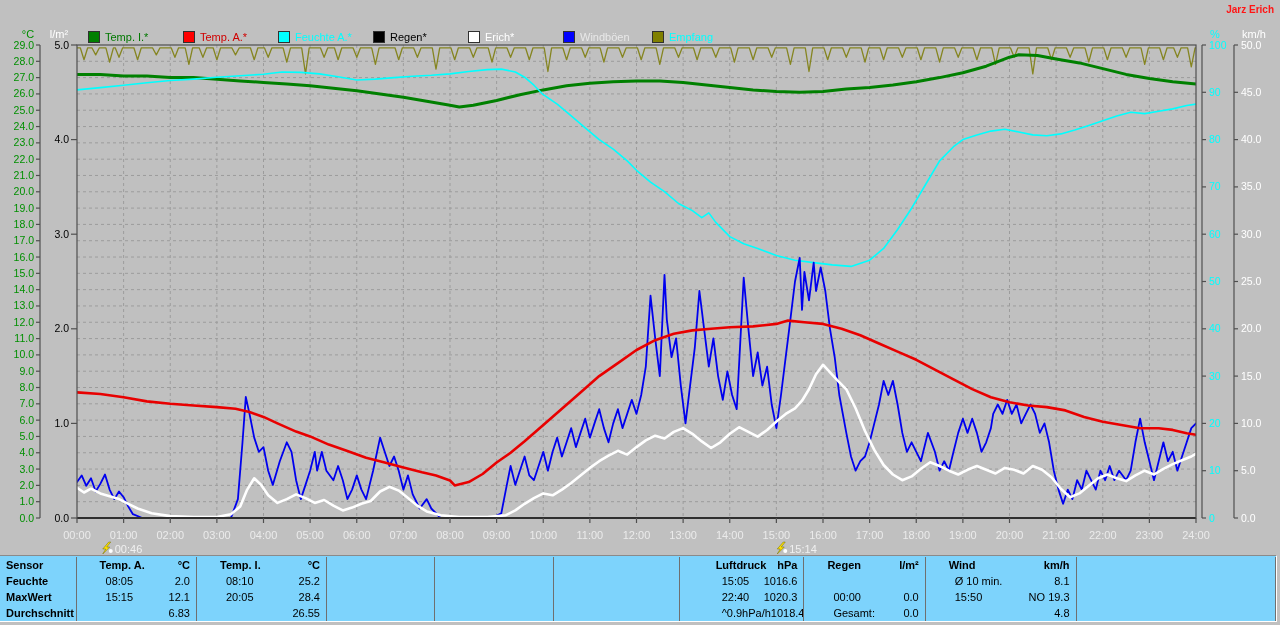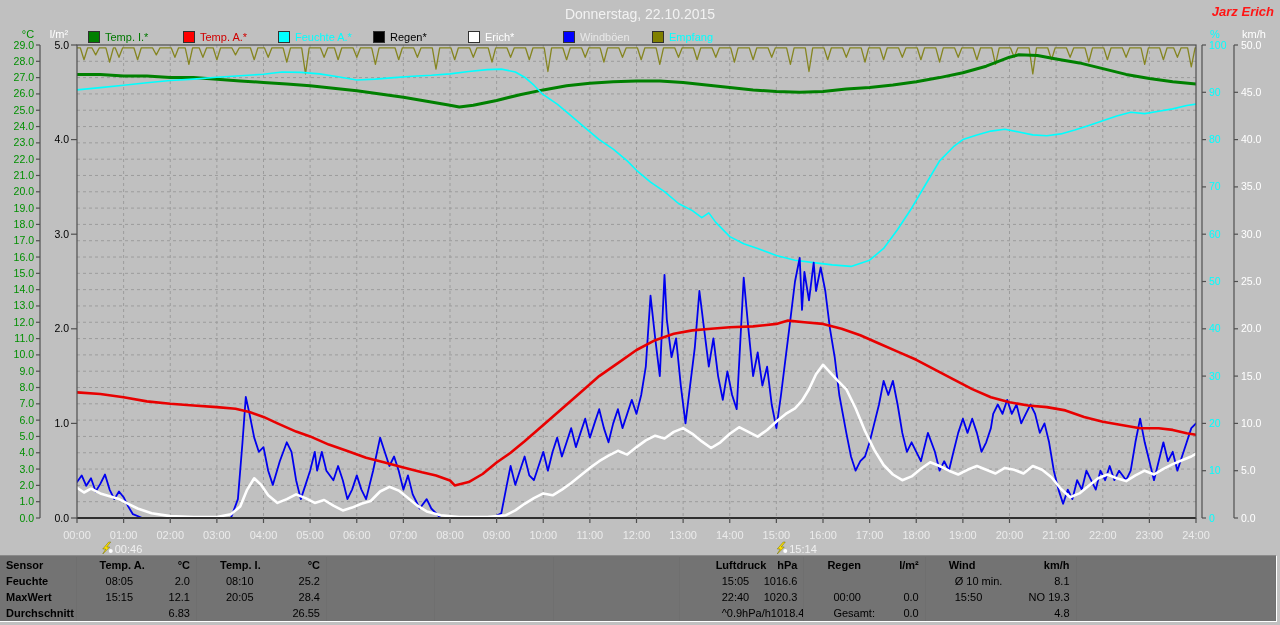--- a/index.html
+++ b/index.html
@@ -1,20 +1,20 @@
 <!DOCTYPE html>
 <html><head>
 <meta charset="utf-8">
 <style>
   html,body{margin:0;padding:0;background:#555;}
   .screen{position:relative;width:1280px;height:625px;background:#c0c0c0;
           font-family:"Liberation Sans",sans-serif;overflow:hidden;}
   .title{position:absolute;top:6px;left:0;width:100%;text-align:center;
          font-size:14px;color:#f2f2f2;}
-  .author{position:absolute;top:4px;right:6px;font-size:13px;font-weight:bold;font-style:italic;}
+  .author{position:absolute;top:4px;right:6px;font-size:10px;font-weight:bold;}
   .legend-item{position:absolute;top:30px;height:13px;display:flex;align-items:center;
                gap:5px;font-size:11px;white-space:nowrap;}
   .legend-swatch{width:10px;height:10px;border:1px solid #303030;flex:0 0 auto;}
   #plot{position:absolute;left:0;top:0;width:1280px;height:555px;
         font-family:"Liberation Sans",sans-serif;}
   #table{position:absolute;left:0;top:555px;width:1277px;height:67px;display:flex;
          border-top:1px solid #8a8a8a;border-bottom:1px solid #ffffff;
          border-right:1px solid #ffffff;box-sizing:border-box;padding-top:1px;}
   .tcol{height:100%;box-sizing:border-box;border-right:1px solid #6f6f6f;overflow:hidden;}
   .trow{height:16px;line-height:16px;font-size:11px;color:#000;display:flex;
@@ -22,21 +22,20 @@
   .trow .lt{padding-left:12px;}
   .trow .rt{padding-right:6px;text-align:right;}
   .hdr{font-weight:bold;}
   .hdr .lt{padding-left:6px;}
   .labcol .trow{font-weight:bold;display:block;padding-left:6px;}
 </style>
 </head>
 <body>
 
 <div class="screen" style="background: rgb(192, 192, 192);">
-  <div class="title" style="color: rgb(242, 242, 242);">Donnerstag, 22.10.2015</div>
   <div class="author" style="color: rgb(255, 21, 21);">Jarz Erich</div>
   <div id="legend">
       <div class="legend-item" style="left: 88px;">
         <span class="legend-swatch" style="background: rgb(0, 128, 0);"></span>
         <span style="color: rgb(0, 120, 0);">Temp. I.*</span>
       </div>
       <div class="legend-item" style="left: 183px;">
         <span class="legend-swatch" style="background: rgb(255, 0, 0);"></span>
         <span style="color: rgb(208, 0, 0);">Temp. A.*</span>
       </div>
@@ -315,21 +314,21 @@
         <polygon points="108.74583333333334,542 102.74583333333334,549 105.74583333333334,549 102.74583333333334,554 109.74583333333334,547 106.74583333333334,547 110.74583333333334,542" fill="#ffe000" stroke="#6b6b00" stroke-width="0.5"></polygon>
         <circle cx="110.74583333333334" cy="551" r="2" fill="#ffffff"></circle>
         <text x="114.74583333333334" y="553" fill="#f0f0f0" font-size="11" text-anchor="start">00:46</text>
       </g>
       <g>
         <polygon points="783.2541666666666,542 777.2541666666666,549 780.2541666666666,549 777.2541666666666,554 784.2541666666666,547 781.2541666666666,547 785.2541666666666,542" fill="#ffe000" stroke="#6b6b00" stroke-width="0.5"></polygon>
         <circle cx="785.2541666666666" cy="551" r="2" fill="#ffffff"></circle>
         <text x="789.2541666666666" y="553" fill="#f0f0f0" font-size="11" text-anchor="start">15:14</text>
       </g>
     </svg>
-  <div id="table" style="background: #737373; gap: 17px;">
+  <div id="table" style="background: #7dd3fc; gap: 17px;">
       <div class="tcol labcol" style="width: 88px;">
         <div class="trow">Sensor</div>
         <div class="trow">Feuchte</div>
         <div class="trow">MaxWert</div>
         <div class="trow">Durchschnitt</div>
       </div>
       <div class="tcol" style="width: 119px;">
         <div class="trow hdr">
           <span class="lt">Temp. A.</span>
           <span class="rt">°C</span>

